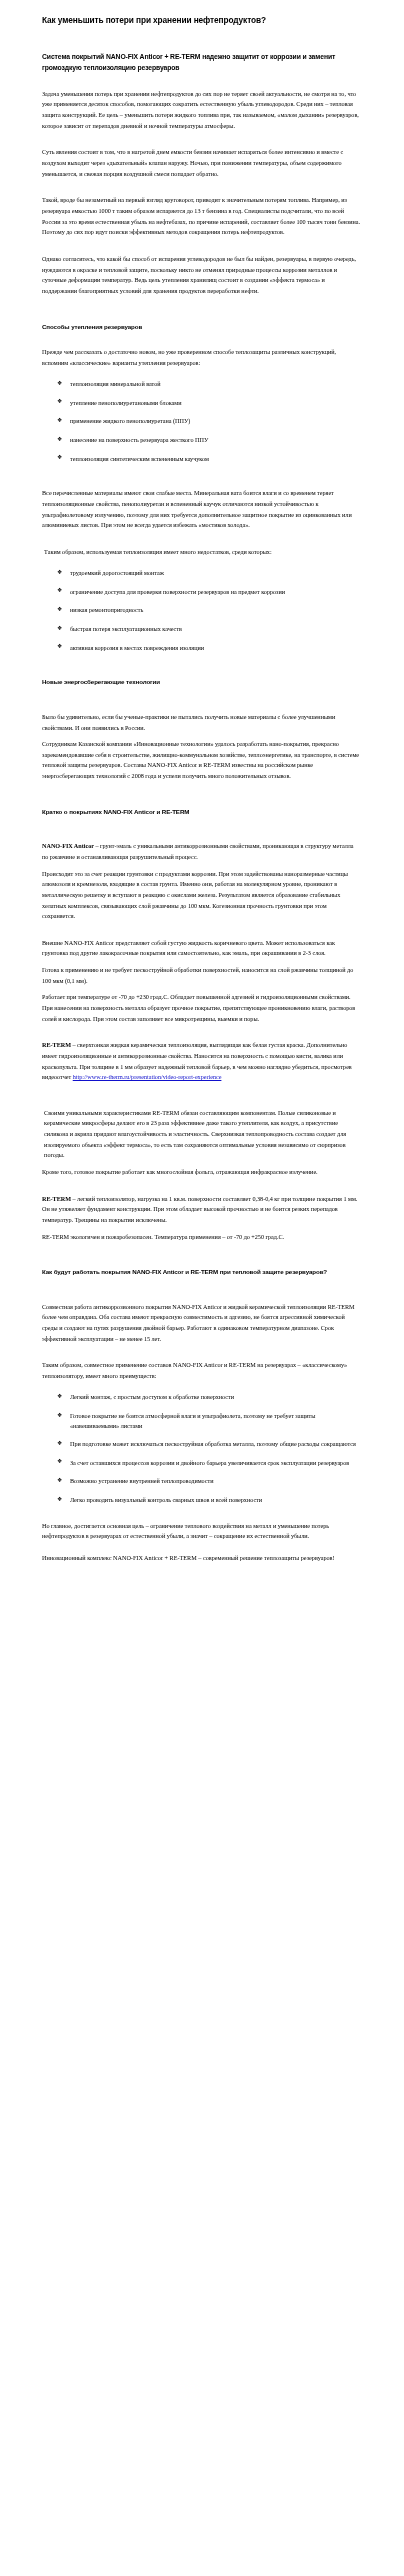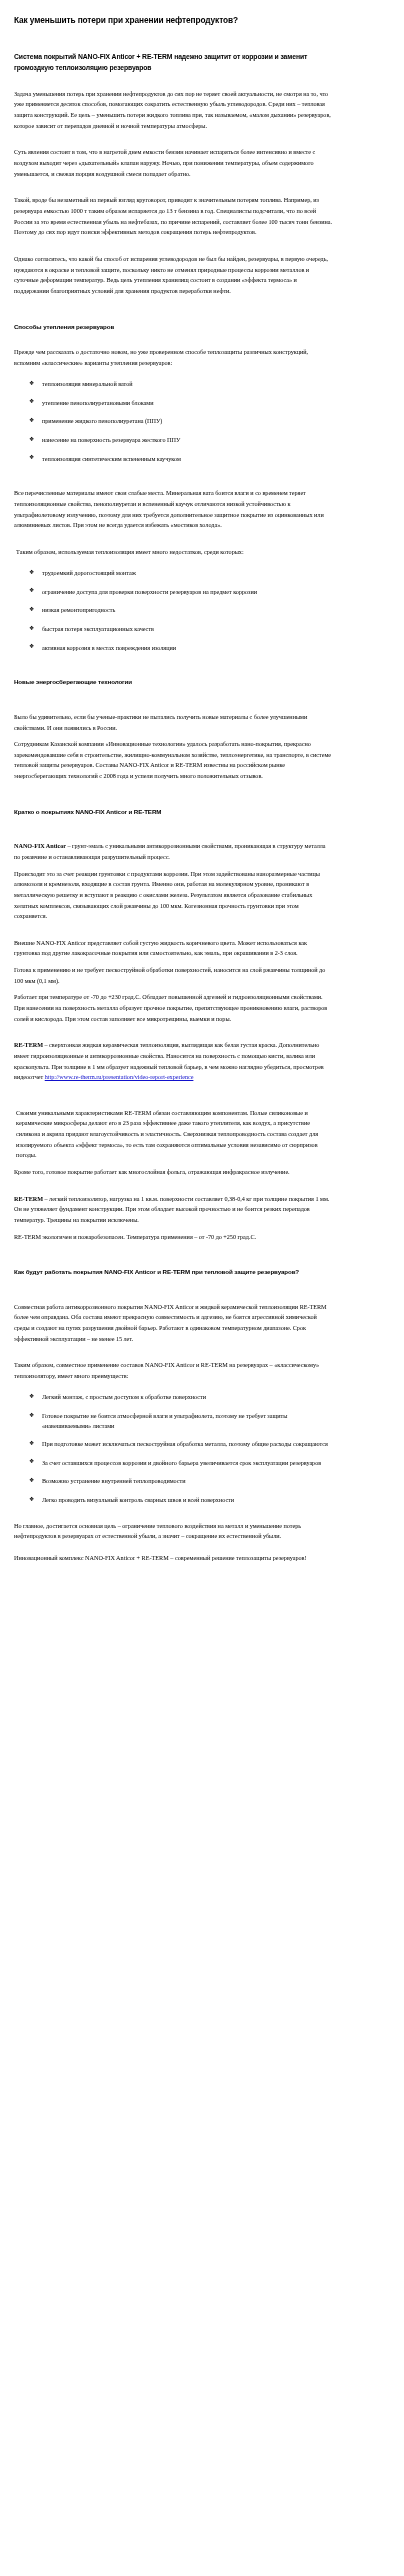--- a/index.html
+++ b/index.html
@@ -11,20 +11,21 @@
   body {
     width: 405px;
     font-family: "Liberation Serif", "DejaVu Serif", serif;
     color: #000000;
     -webkit-font-smoothing: none;
   }
   .page {
     width: 347px;
     box-sizing: border-box;
     padding: 9.6px 14px 14px 14px;
+    margin-left: 28px;
   }
   h1.doc-title {
     font-family: "Liberation Sans", "DejaVu Sans", sans-serif;
     font-size: 8.3px;
     font-weight: bold;
     line-height: 1.3;
     margin: 5.4px 0 0 0;
     letter-spacing: -0.1px;
   }
   h2.section-title {

